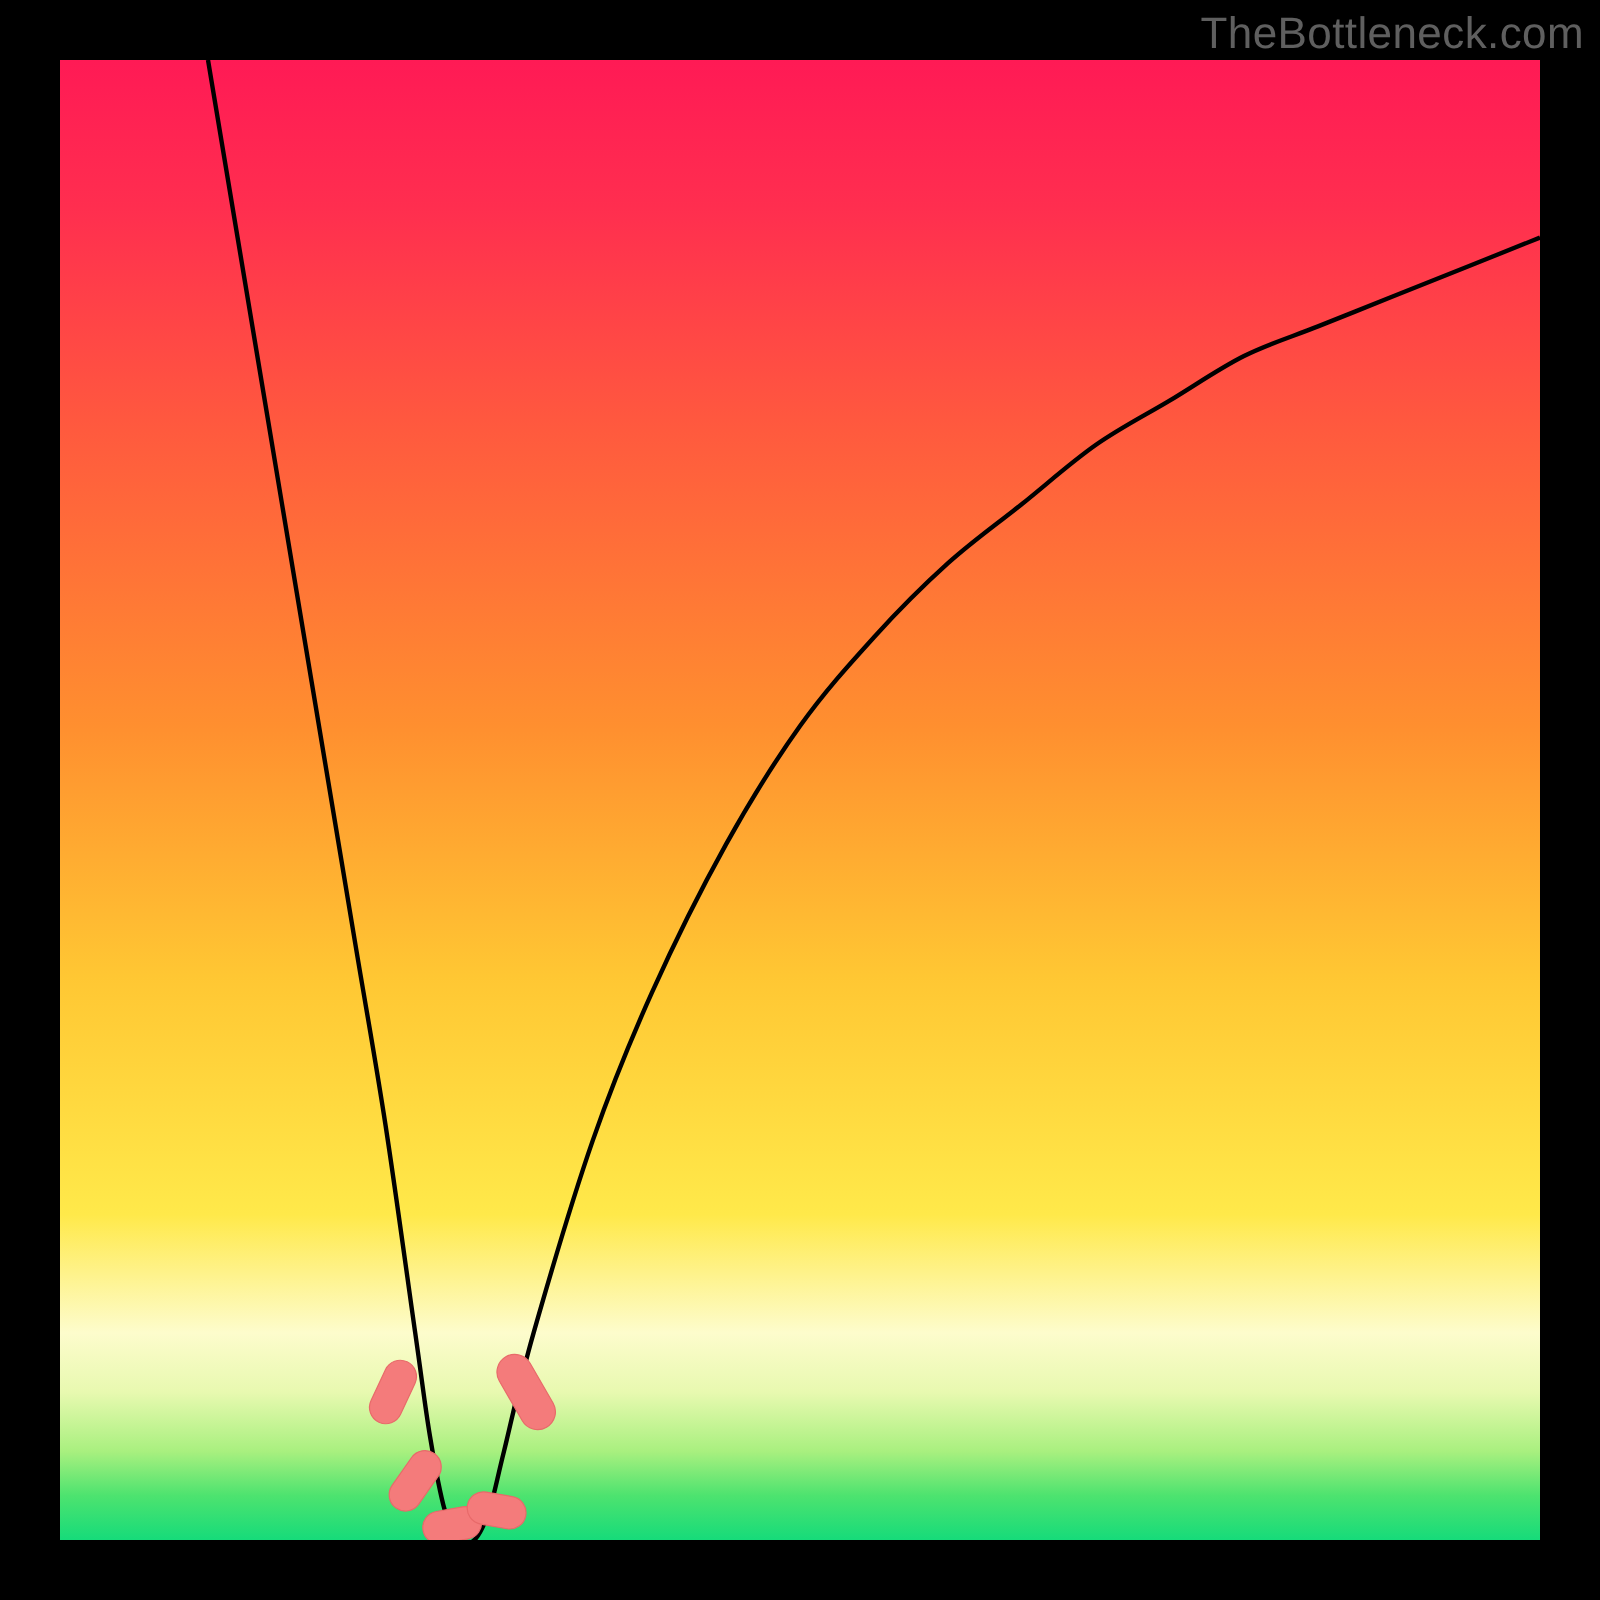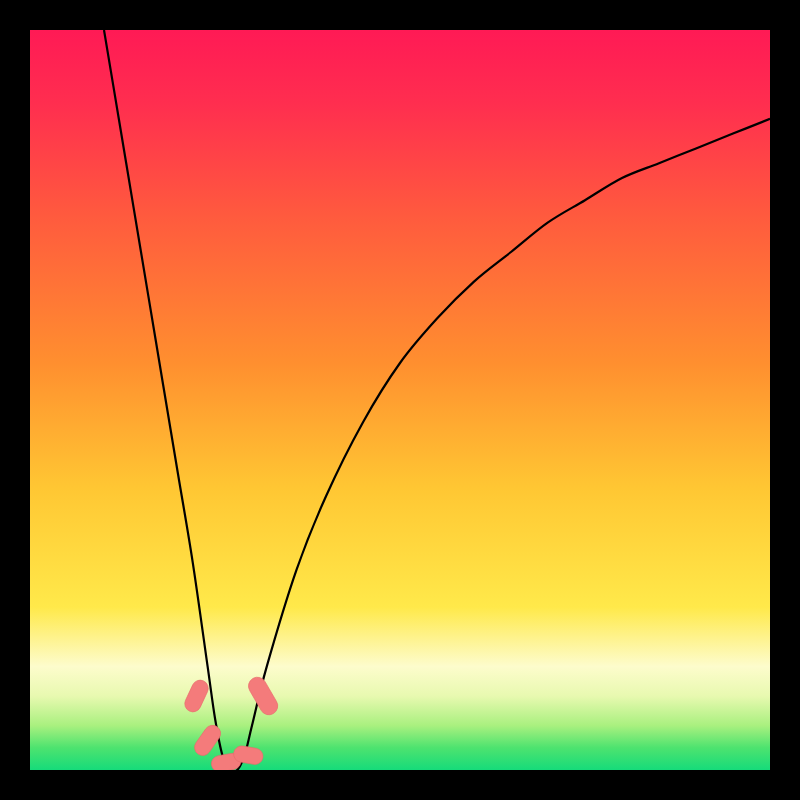--- a/index.html
+++ b/index.html
@@ -38,20 +38,21 @@
     z-index: 10;
   }
   svg {
     display: block;
   }
 </style>
 </head>
 <body>
 
 <div class="frame">
+  <div class="watermark">TheBottleneck.com</div>
 
   <div class="plot-area">
     <svg id="chart-svg" width="740" height="740" viewBox="0 0 740 740" preserveAspectRatio="none">
       <defs>
         <linearGradient id="bg-grad" x1="0" y1="0" x2="0" y2="1">
             <stop offset="0%" stop-color="#ff1a55"></stop>
             <stop offset="10%" stop-color="#ff2e4f"></stop>
             <stop offset="25%" stop-color="#ff5a3e"></stop>
             <stop offset="45%" stop-color="#ff8f2f"></stop>
             <stop offset="62%" stop-color="#ffc733"></stop>

